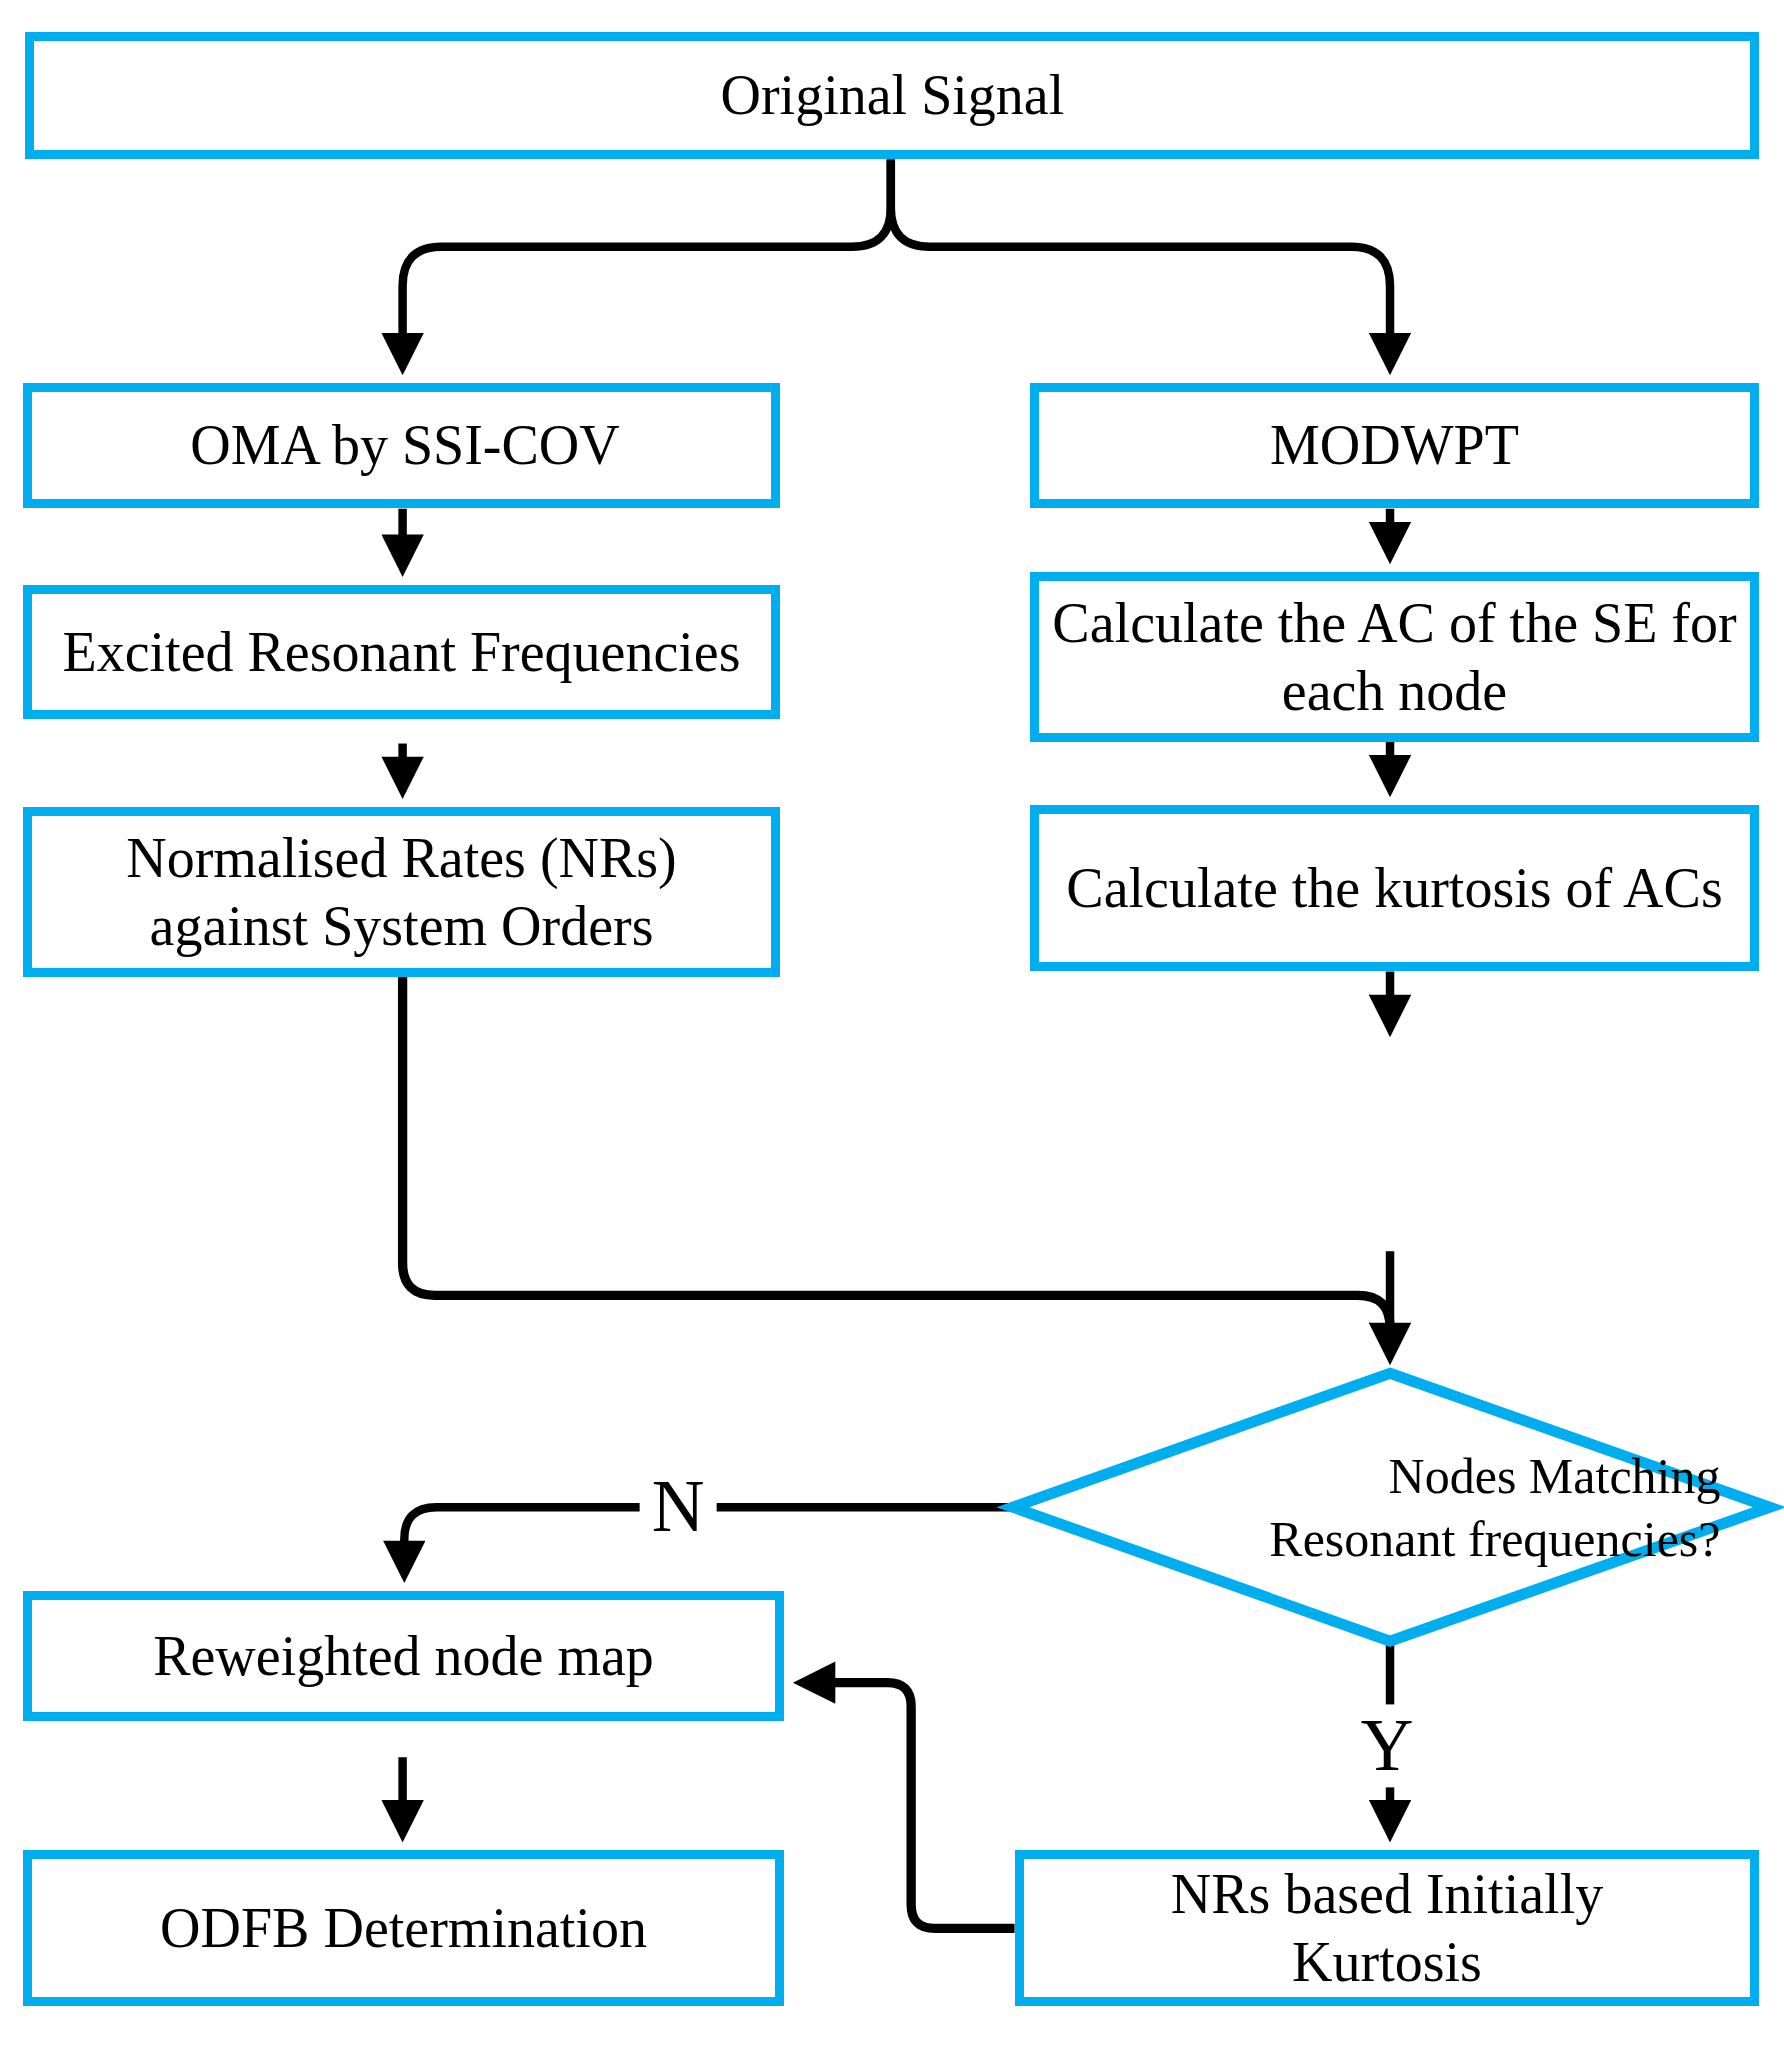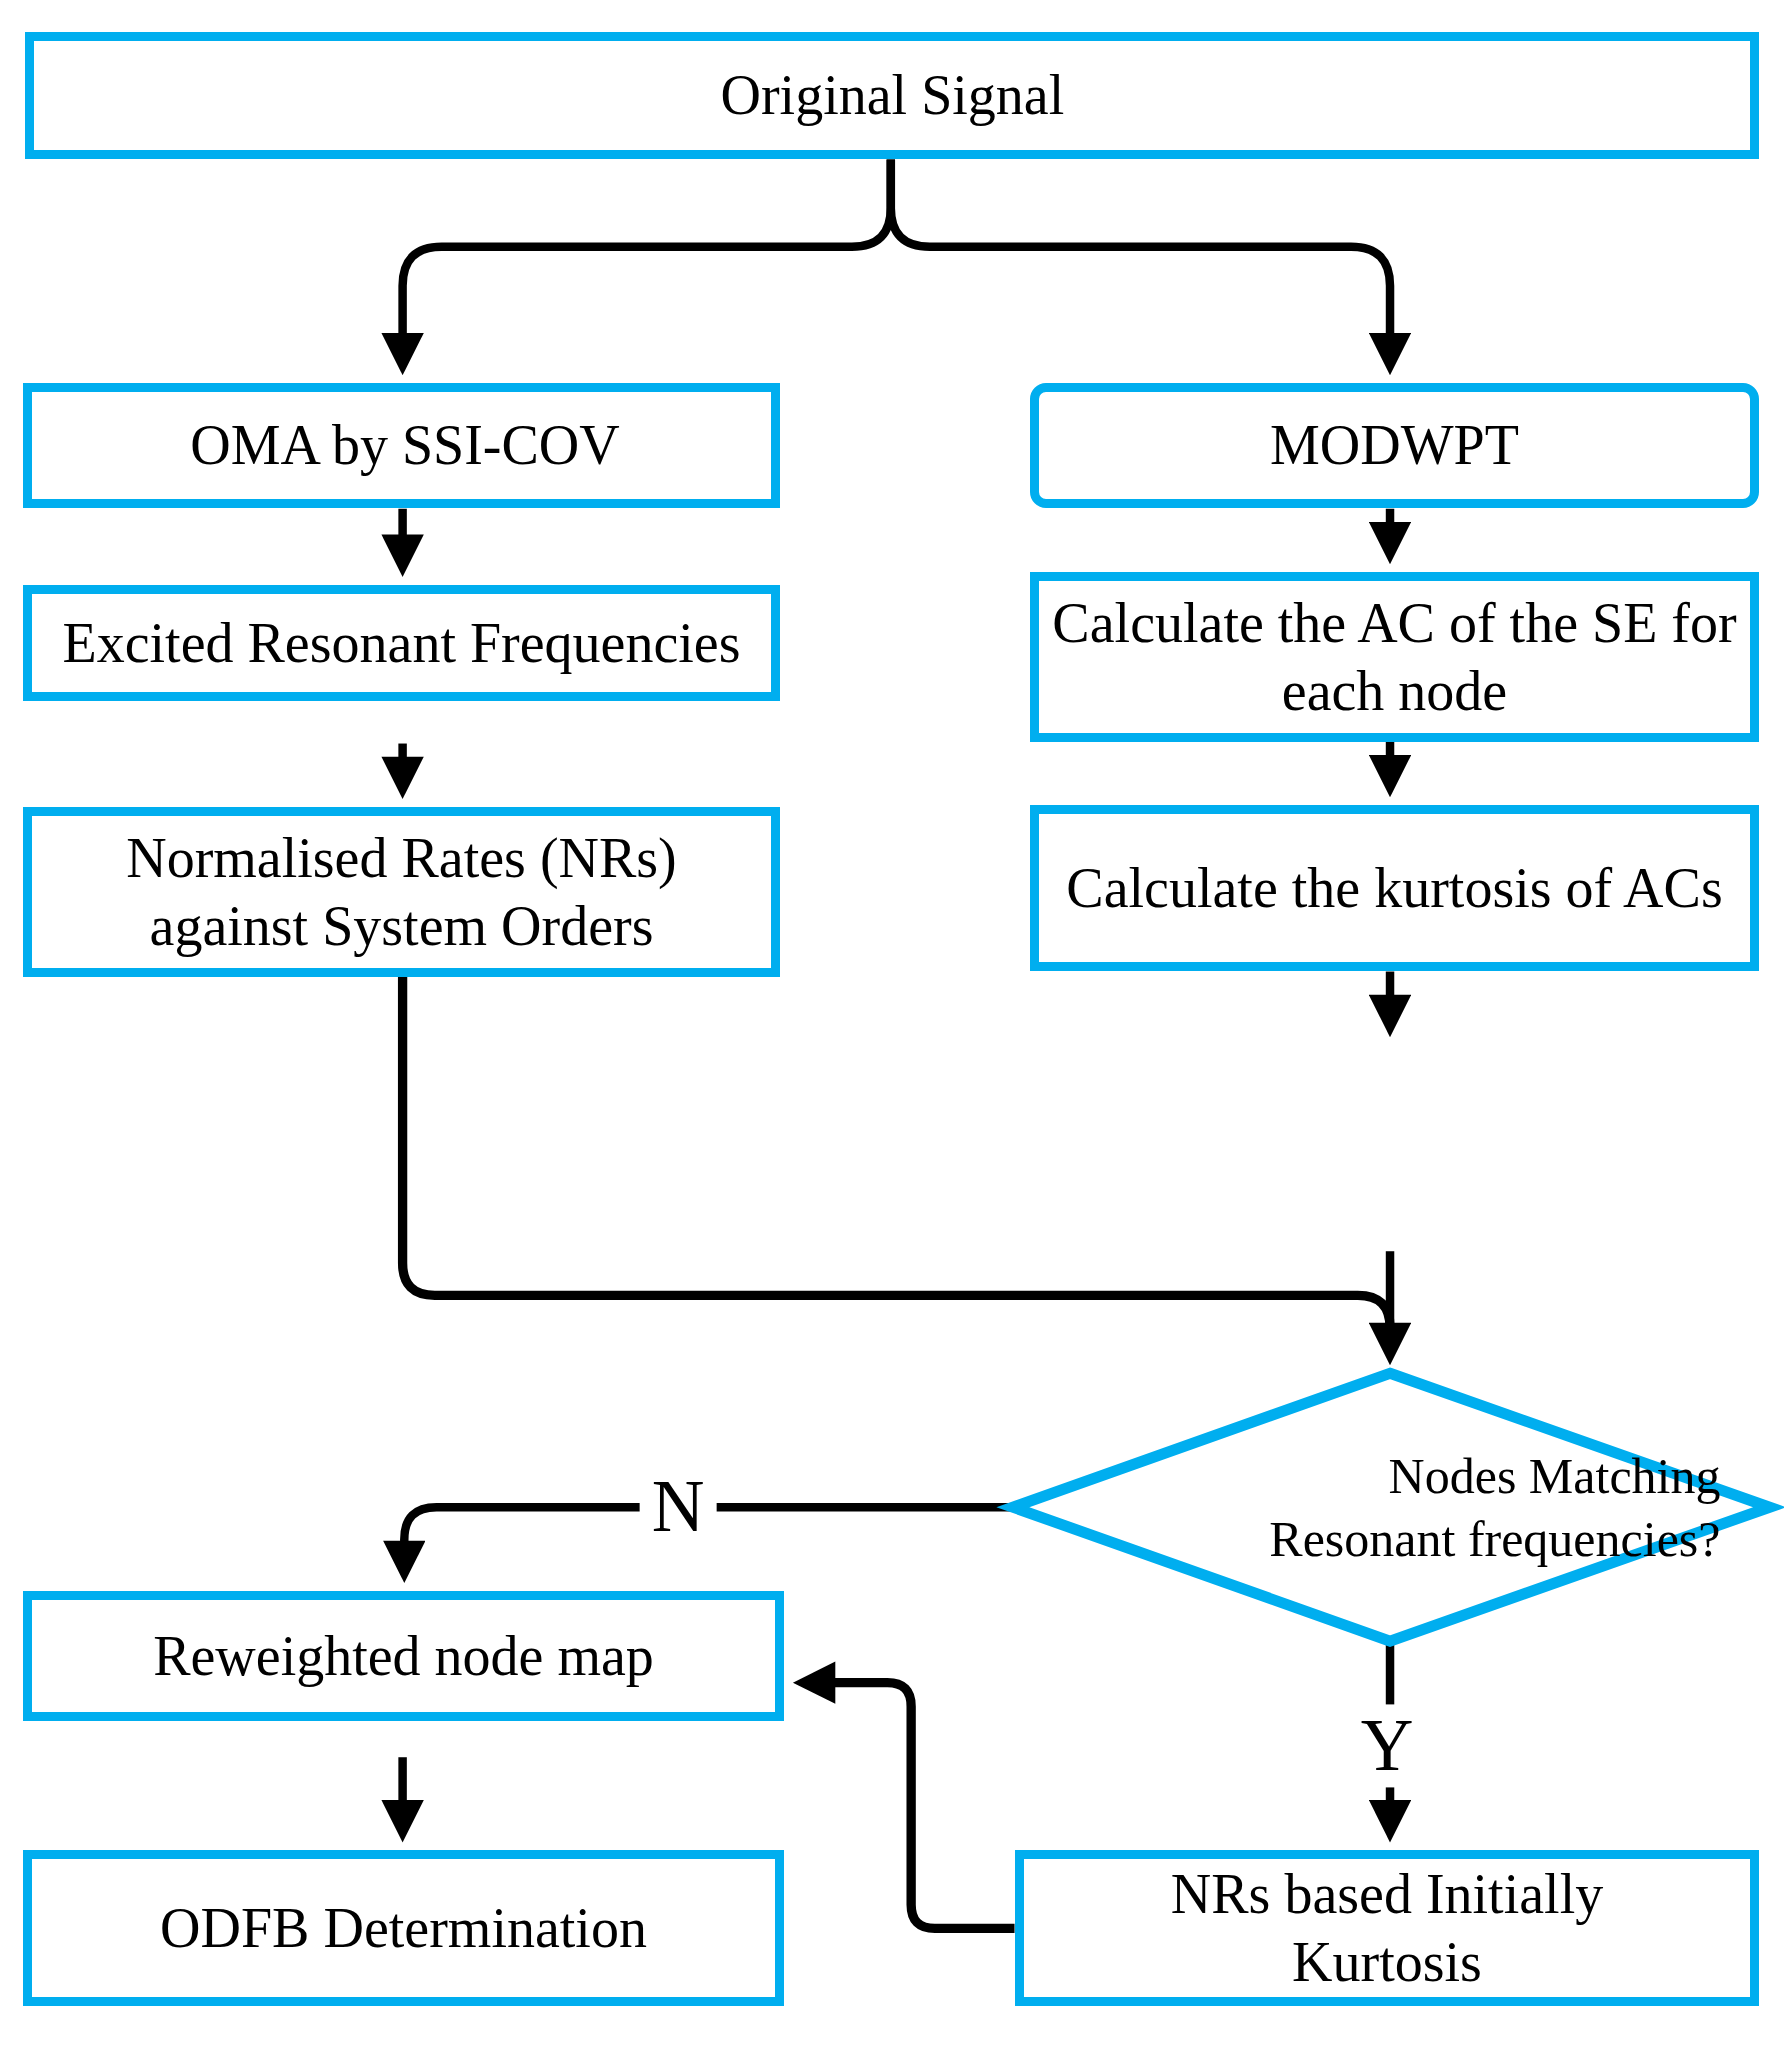--- a/index.html
+++ b/index.html
@@ -61,23 +61,23 @@
     transform: translate(-50%, -50%);
     background: #ffffff;
     font-size: 73px;
     line-height: 1;
     padding: 5.1px 12px;
     text-align: center;
   }
   
   #node-original     { left: 25.4px;   top: 32px;   width: 1734px; height: 127px; }
   #node-oma          { left: 23px;   top: 383px;  width: 757px;  height: 125px; padding-left: 7px; }
-  #node-excited      { left: 23px;   top: 585px;  width: 757px;  height: 116px; text-align: center; }
+  #node-excited      { left: 23px;   top: 585px;  width: 757px;  height: 134px; text-align: center; }
   #node-normalised   { left: 23px;   top: 807px;  width: 757px;  height: 170px; }
-  #node-modwpt       { left: 1030px; top: 383px;  width: 729px;  height: 125px; border-radius: 16px; }
+  #node-modwpt       { left: 1030px; top: 383px;  width: 729px;  height: 125px; }
   #node-calc-ac      { left: 1030px; top: 572px;  width: 729px;  height: 170px; }
   #node-calc-kurt    { left: 1030px; top: 805px;  width: 729px;  height: 166px; }
   #node-initially    { left: 1030px; top: 1045px; width: 729px;  height: 206px; }
   #node-reweighted   { left: 23px;   top: 1591px; width: 761px;  height: 130px; }
   #node-odfb         { left: 23px;   top: 1850px; width: 761px;  height: 156px; }
   #node-nrs-kurt     { left: 1015px; top: 1850px; width: 744px;  height: 156px; }
   #decision-label    { left: 1390px; top: 1507px; }
   #label-no          { left: 678px;  top: 1507px; }
   #label-yes         { left: 1387px; top: 1746px; }
 </style>

